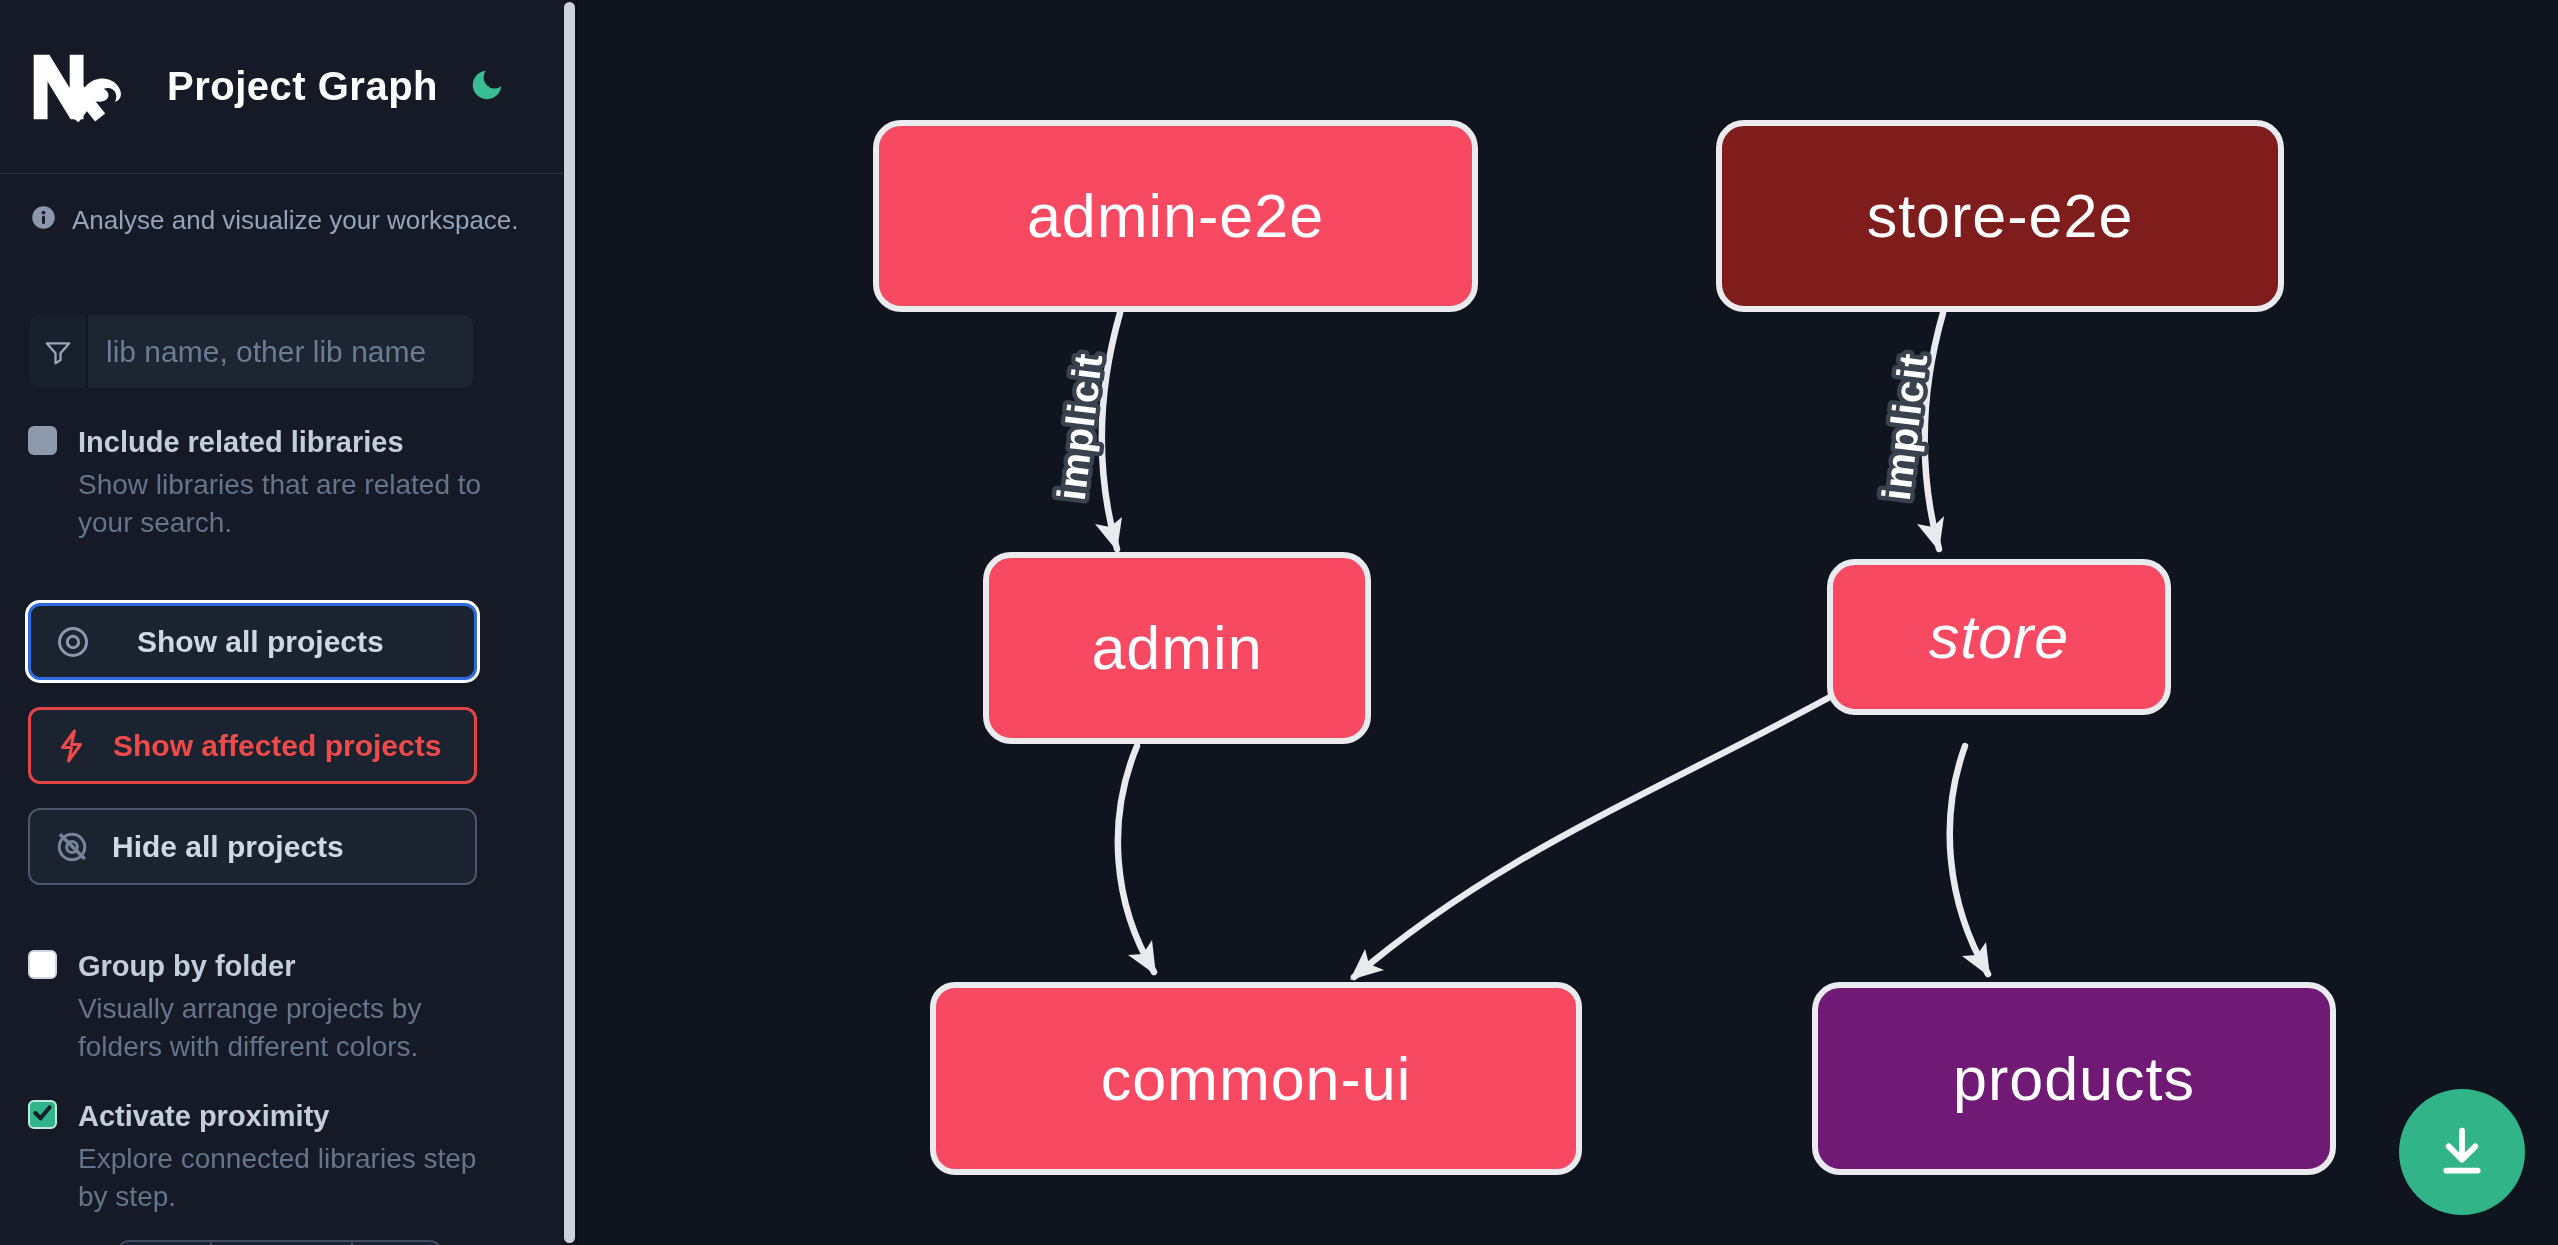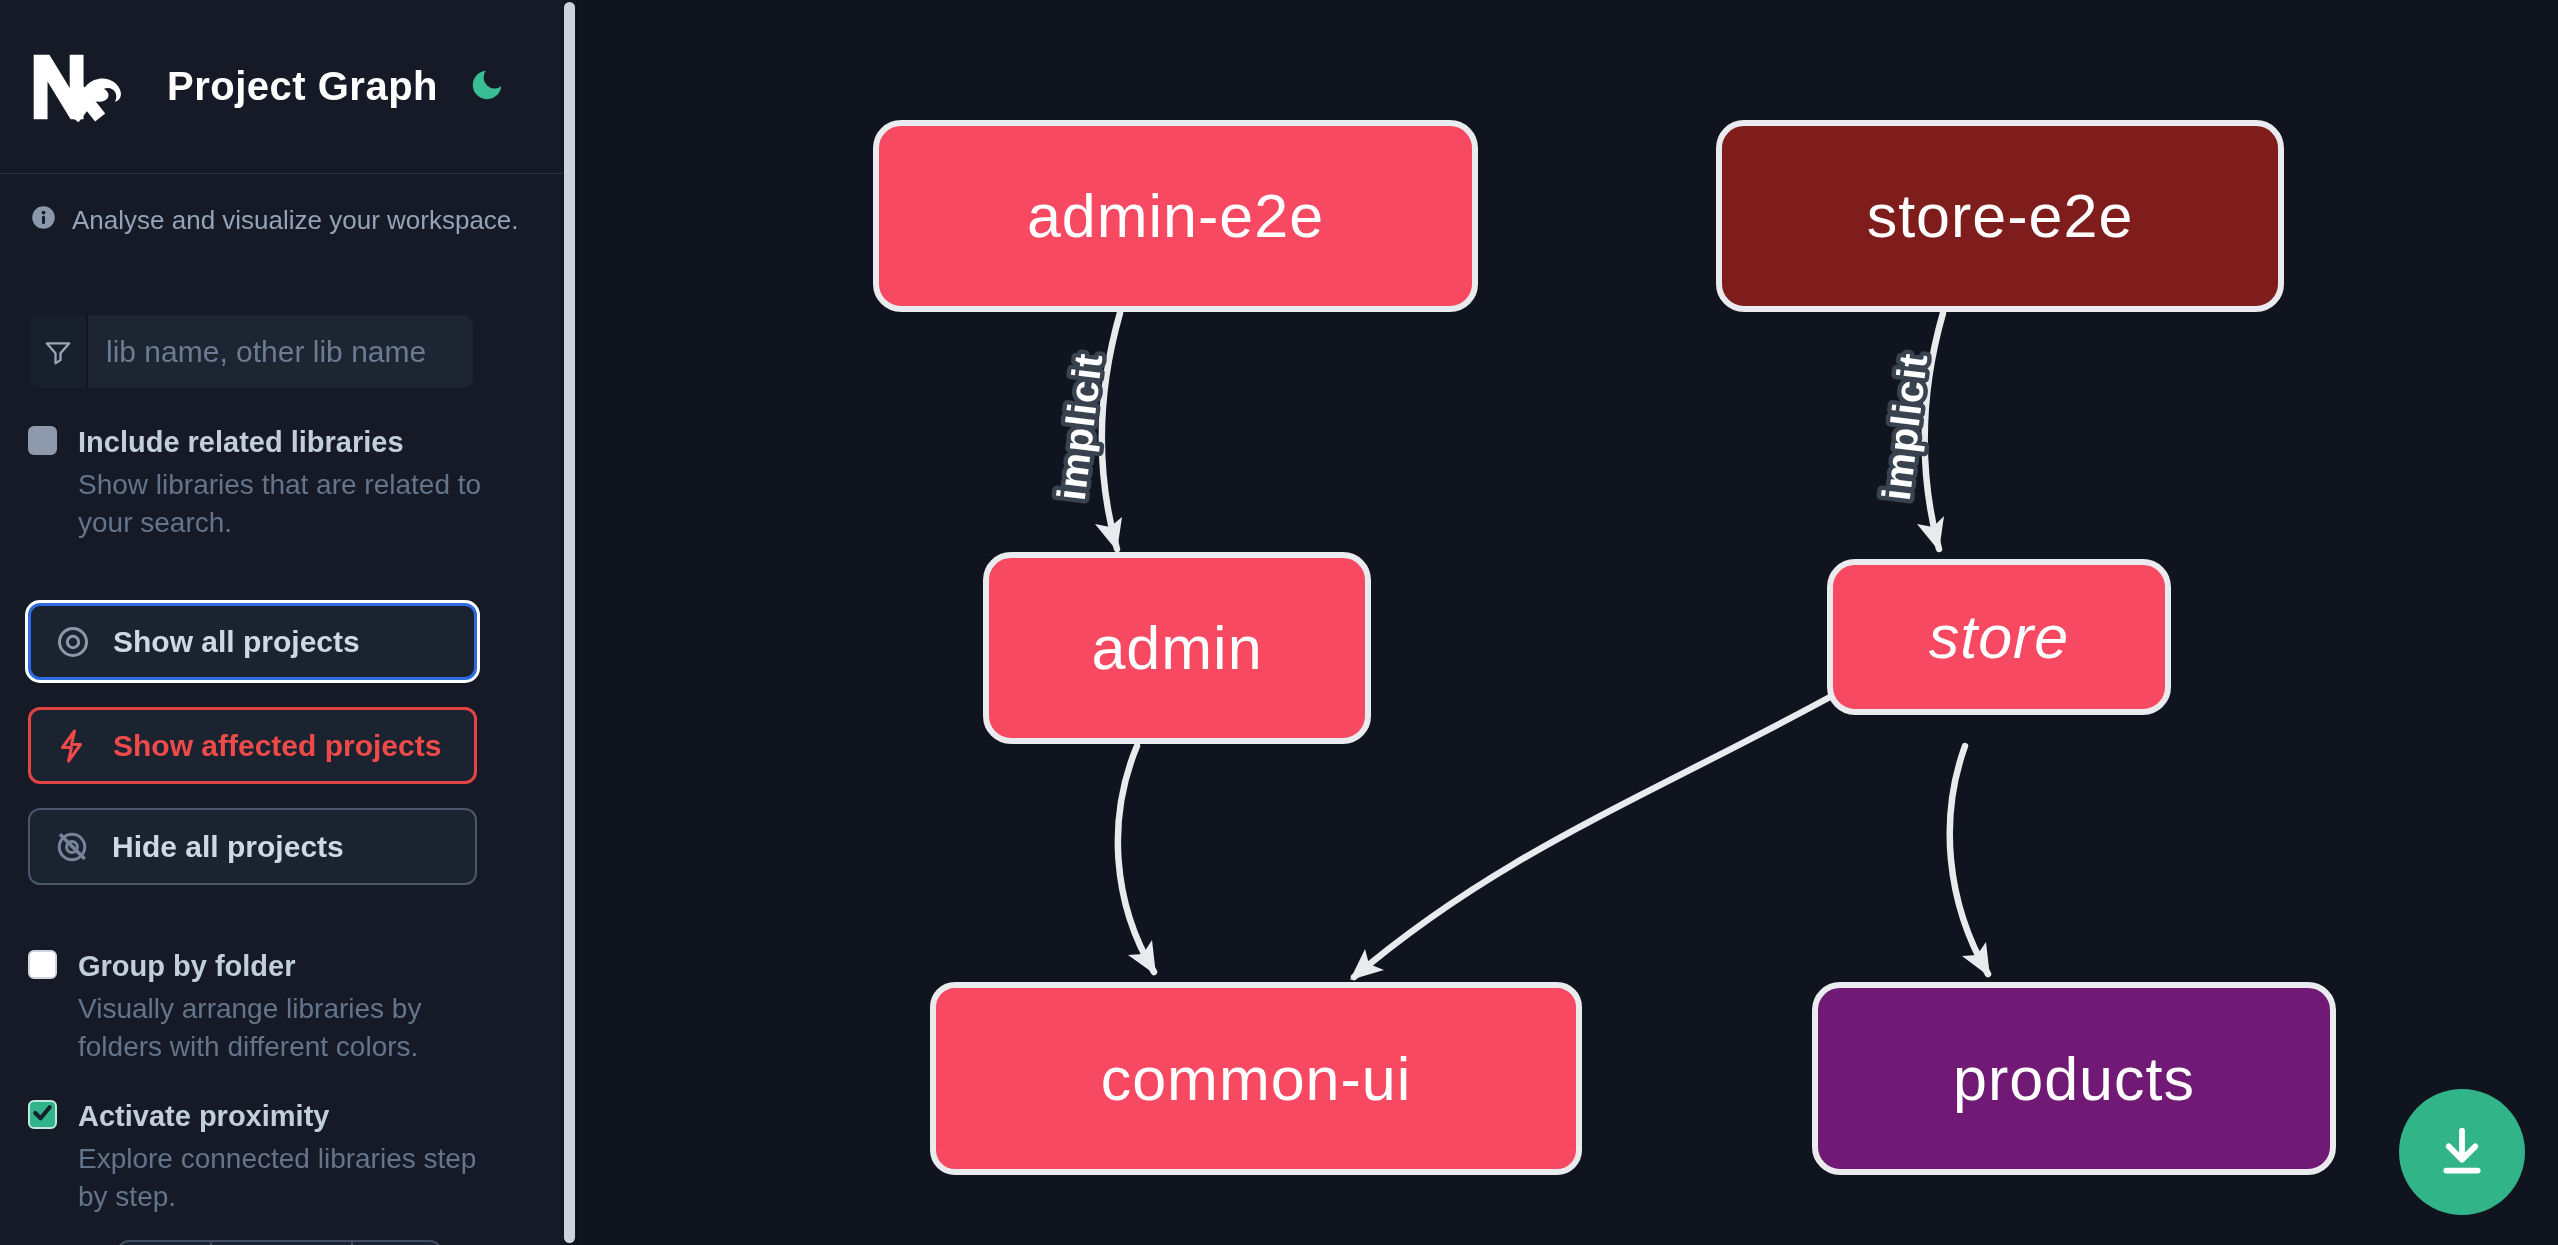--- a/index.html
+++ b/index.html
@@ -25,21 +25,21 @@
   .search input::placeholder{color:#6b7b92;}
   .cb-box{position:absolute;left:28px;width:29px;height:29px;border-radius:6px;cursor:pointer;}
   .cb-muted{background:#8e9aab;}
   .cb-white{background:#ffffff;border:2px solid #cfd6df;box-sizing:border-box;}
   .cb-green{background:#31b489;border:2px solid #bfe7da;box-sizing:border-box;display:flex;align-items:center;justify-content:center;}
   .cb-label{position:absolute;left:78px;font-size:29px;font-weight:700;color:#c3cedd;white-space:nowrap;cursor:pointer;}
   .cb-desc{position:absolute;left:78px;font-size:28px;color:#64748b;line-height:38px;white-space:nowrap;}
   .sb-btn{position:absolute;left:28px;width:449px;height:77px;border-radius:12px;background:#1b2330;display:flex;align-items:center;box-sizing:border-box;cursor:pointer;}
   .sb-btn .b-icon{margin-left:24px;width:36px;height:36px;flex:none;}
   .sb-btn .b-label{margin-left:22px;font-size:30px;font-weight:600;color:#cfd8e3;white-space:nowrap;}
-  .btn-focused{border:3px solid #2f6be0;box-shadow:0 0 0 3px #ffffff;}
+  .btn-focused{border:3px solid #2f6be0;box-shadow:0 0 0 3px #ffffff;gap:24px;}
   .btn-affected{border:3px solid #e14444;}
   .btn-affected .b-label{color:#ef4a4a;}
   .btn-default{border:2px solid #4a566b;}
   .depth{position:absolute;left:117px;top:1240px;width:325px;height:40px;display:flex;border:2px solid #3f4c61;border-radius:12px 12px 0 0;background:#1b2330;box-sizing:border-box;overflow:hidden;}
   .depth .cell{height:100%;}
   .depth .c1{width:91px;border-right:2px solid #3f4c61;}
   .depth .c2{width:139px;border-right:2px solid #3f4c61;}
   .depth .c3{flex:1;}
   
   .canvas{position:absolute;left:577px;top:0;right:0;bottom:0;background:#10141e;}
@@ -156,21 +156,21 @@
         <circle cx="12" cy="12" r="8.5"></circle>
           <circle cx="12" cy="12" r="3.6"></circle>
         <path d="M4 3.5 20.5 20" stroke-width="2.4"></path>
       </svg>
     </span>
     <span class="b-label">Hide all projects</span>
   </div>
 
   <div class="cb-box cb-white" style="top:950px;"></div>
   <span class="cb-label" style="top:950px;">Group by folder</span>
-  <span class="cb-desc" style="top:990px;">Visually arrange libraries by</span>
+  <span class="cb-desc" style="top:990px;">Visually arrange projects by</span>
   <span class="cb-desc" style="top:1028px;">folders with different colors.</span>
 
   <div class="cb-box cb-green" style="top:1100px;">
     <span>
       <svg width="23" height="23" viewBox="0 0 24 24" fill="none" stroke="#16202e" stroke-width="4.2" stroke-linecap="round" stroke-linejoin="round">
         <path d="M4.5 12.5 10 18 19.5 6.5"></path>
       </svg>
     </span>
   </div>
   <span class="cb-label" style="top:1100px;">Activate proximity</span>

